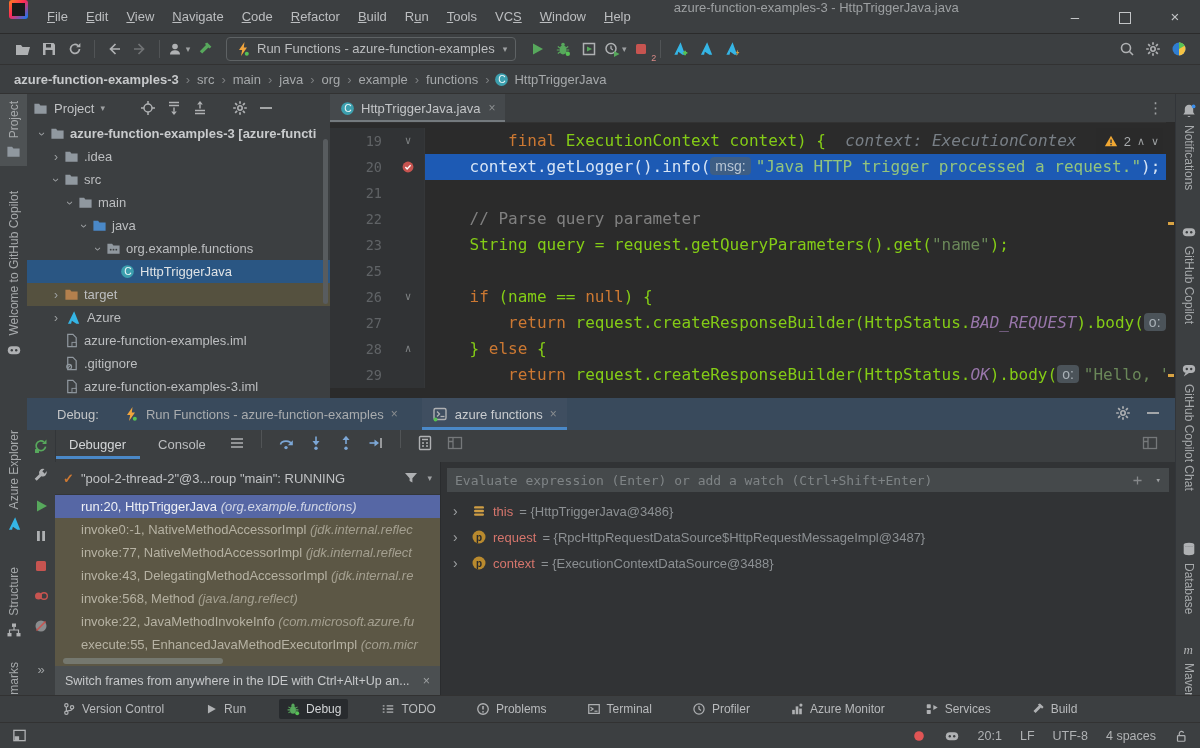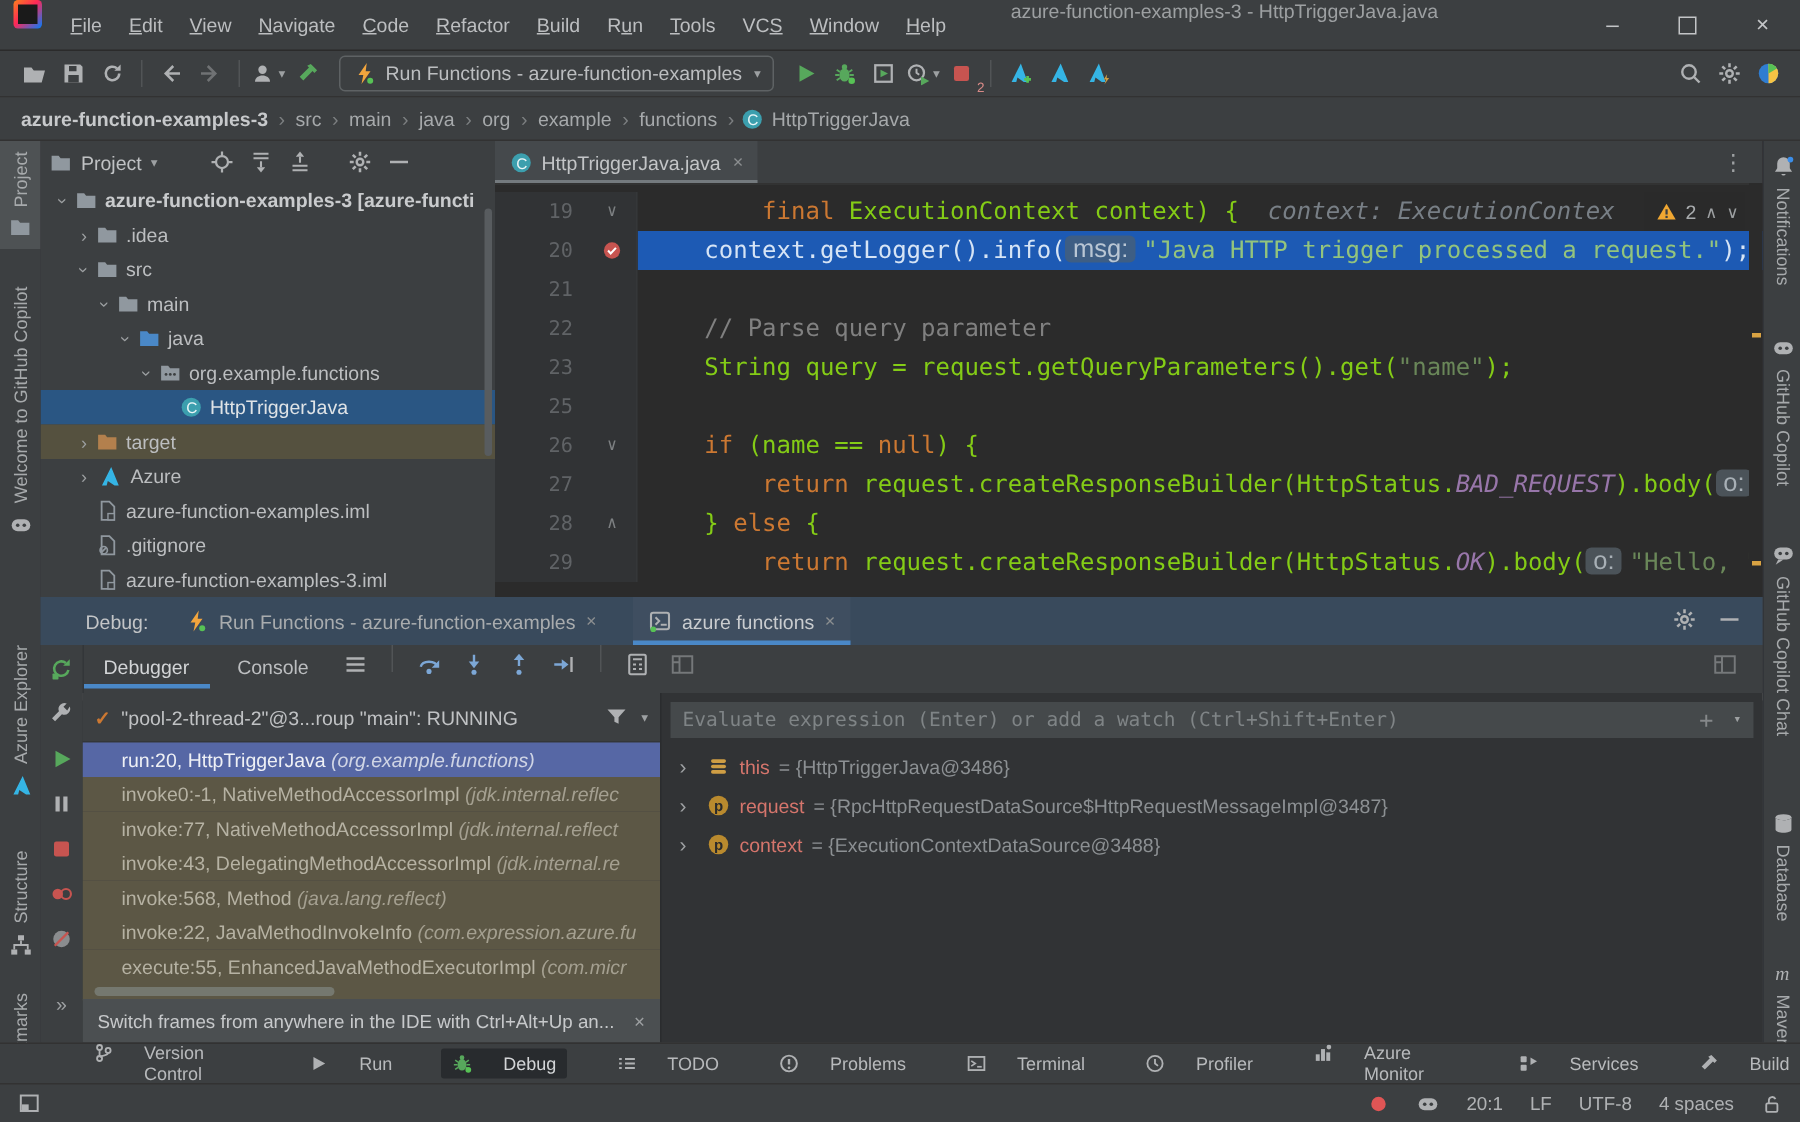--- a/index.html
+++ b/index.html
@@ -67,21 +67,21 @@
   #tab-kebab{margin-left:auto;color:#9da0a2;font-size:15px;padding:0 12px}
   #code{position:relative;padding-top:5px}
   .cl{display:flex;height:26px;line-height:26px;font-family:"DejaVu Sans Mono",monospace;font-size:16px;white-space:pre}
   .lnum{width:52px;text-align:right;padding-right:10px;color:#606366;font-size:13.5px;background:#313335;flex:none}
   .gico{width:32px;background:#313335;flex:none;display:flex;align-items:center;justify-content:center;position:relative;border-right:1px solid #353739}
   .fold{color:#7d8082;font-size:11px}
   .cnt{flex:1;padding-left:6px}
   .pl{color:#84cc16}.kw{color:#cc7832}.str{color:#6a8759}.cm{color:#808080}
   .const{color:#9876aa;font-style:italic}
   .hint{color:#787f86;font-style:italic}
-  .chip{display:inline-block;background:#4b5359;color:#a8b0b6;border-radius:4px;padding:0 5px;font-size:17px;line-height:18px;height:18px;vertical-align:1px;font-family:"Liberation Sans",sans-serif;margin-right:5px}
+  .chip{display:inline-block;background:#4b5359;color:#a8b0b6;border-radius:4px;padding:0 5px;font-size:14px;line-height:18px;height:18px;vertical-align:1px;font-family:"Liberation Sans",sans-serif;margin-right:5px}
   .cl.exec .cnt{background:#1d5ab4}
   .cl.exec .pl{color:#d6e4f5}
   .cl.exec .str{color:#93c47d}
   .cl.exec .chip{background:#3e5e84;color:#b9c6d4}
   #warnwidget{position:absolute;right:12px;top:5px;height:26px;display:flex;align-items:center;gap:6px;background:rgba(43,43,43,.96);padding:0 4px 0 8px;color:#a8abad}
   #warnwidget .chev2{color:#9da0a2;font-size:11px}
   #stripe{position:absolute;right:0;top:28px;width:9px;bottom:0;background:#2b2b2b}
   .mark{position:absolute;right:1px;width:6px;height:3px;background:#d9a343}
 
   
@@ -114,21 +114,21 @@
   #vars{position:absolute;left:413px;top:64px;right:0;bottom:0;background:#313335;border-left:1px solid #2a2c2e}
   #evalbar{margin:6px;height:24px;background:#45494b;display:flex;align-items:center;padding:0 8px;font-family:"DejaVu Sans Mono",monospace;font-size:13px;color:#7f8486;white-space:nowrap;overflow:hidden}
   #evalbar .right{margin-left:auto;display:flex;align-items:center;gap:10px;color:#85888a}
   .vrow{height:26px;display:flex;align-items:center;padding-left:12px;gap:6px;white-space:nowrap}
   .vrow .vchev{color:#9da0a2;width:12px;font-size:14px}
   .vrow .vname{color:#d5756c}
   .vrow .vval{color:#8c9093}
 
   
   #bottombar{position:absolute;left:0;top:695px;width:1200px;height:27px;background:#3c3f41;border-top:1px solid #323232;display:flex;align-items:center;padding-left:55px;box-sizing:border-box;gap:26px}
-  .btab{display:flex;align-items:flex-start;gap:20px;color:#b8babc;font-size:12px;padding:3px 7px;border-radius:2px}
+  .btab{display:flex;align-items:flex-start;gap:6px;color:#b8babc;font-size:12px;padding:3px 7px;border-radius:2px}
   .btab.active{background:#282b2e;color:#d3d5d7}
   #statusbar{position:absolute;left:0;top:722px;width:1200px;height:26px;background:#3c3f41;border-top:1px solid #323232;display:flex;align-items:center;padding:0 12px;box-sizing:border-box;font-size:12.5px;color:#b0b2b4;gap:18px}
   #statusbar .spacer{flex:1}
   .sitem{white-space:nowrap}
 </style>
 </head>
 <body>
 
 <div id="titlebar">
   <div class="logo"></div>
@@ -827,21 +827,21 @@
             <span style="font-size:9px;color:#9da0a2">▾</span>
           </span>
         </span>
     </div>
     <div id="framelist">
         <div class="frow selected"><span>run:20, HttpTriggerJava </span><span class="pkg">(org.example.functions)</span></div>
         <div class="frow library"><span>invoke0:-1, NativeMethodAccessorImpl </span><span class="pkg">(jdk.internal.reflec</span></div>
         <div class="frow library"><span>invoke:77, NativeMethodAccessorImpl </span><span class="pkg">(jdk.internal.reflect</span></div>
         <div class="frow library"><span>invoke:43, DelegatingMethodAccessorImpl </span><span class="pkg">(jdk.internal.re</span></div>
         <div class="frow library"><span>invoke:568, Method </span><span class="pkg">(java.lang.reflect)</span></div>
-        <div class="frow library"><span>invoke:22, JavaMethodInvokeInfo </span><span class="pkg">(com.expression.azure.fu</span></div>
+        <div class="frow library"><span>invoke:22, JavaMethodInvokeInfo </span><span class="pkg">(com.microsoft.azure.fu</span></div>
         <div class="frow library"><span>execute:55, EnhancedJavaMethodExecutorImpl </span><span class="pkg">(com.micr</span></div>
       </div>
     <div id="fpartial">
         <div id="fscroll"></div>
       </div>
     <div id="framehint">
       <span>Switch frames from anywhere in the IDE with Ctrl+Alt+Up an...</span>
       <span class="x">×</span>
     </div>
   </div>

